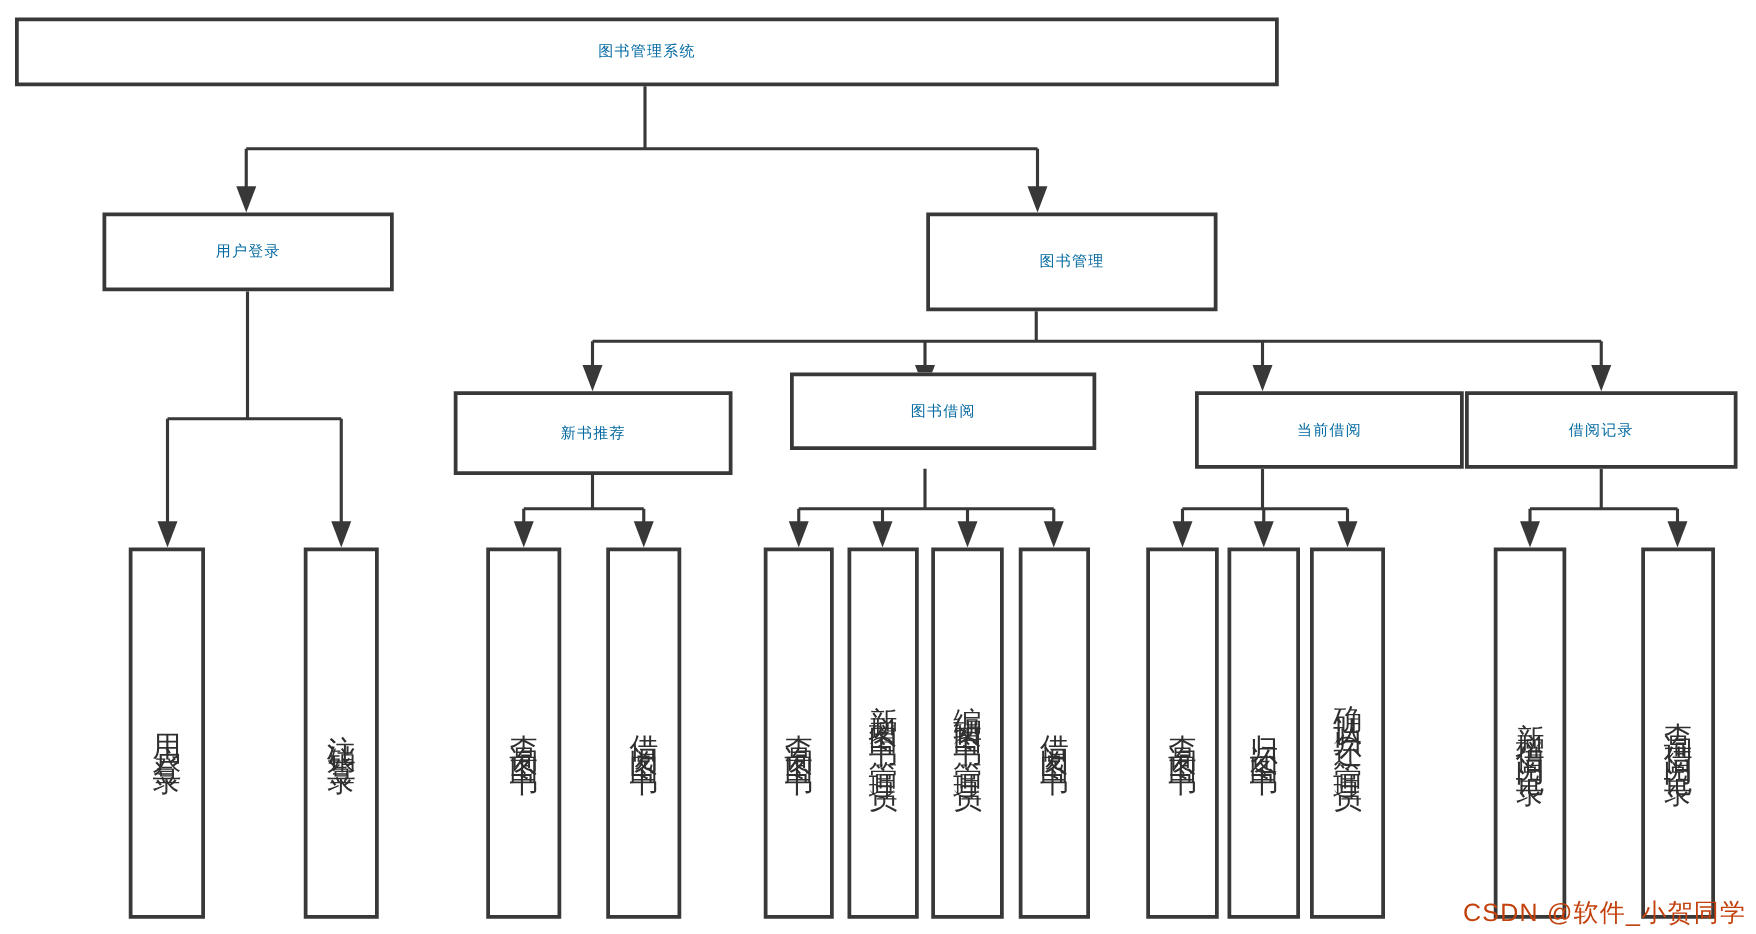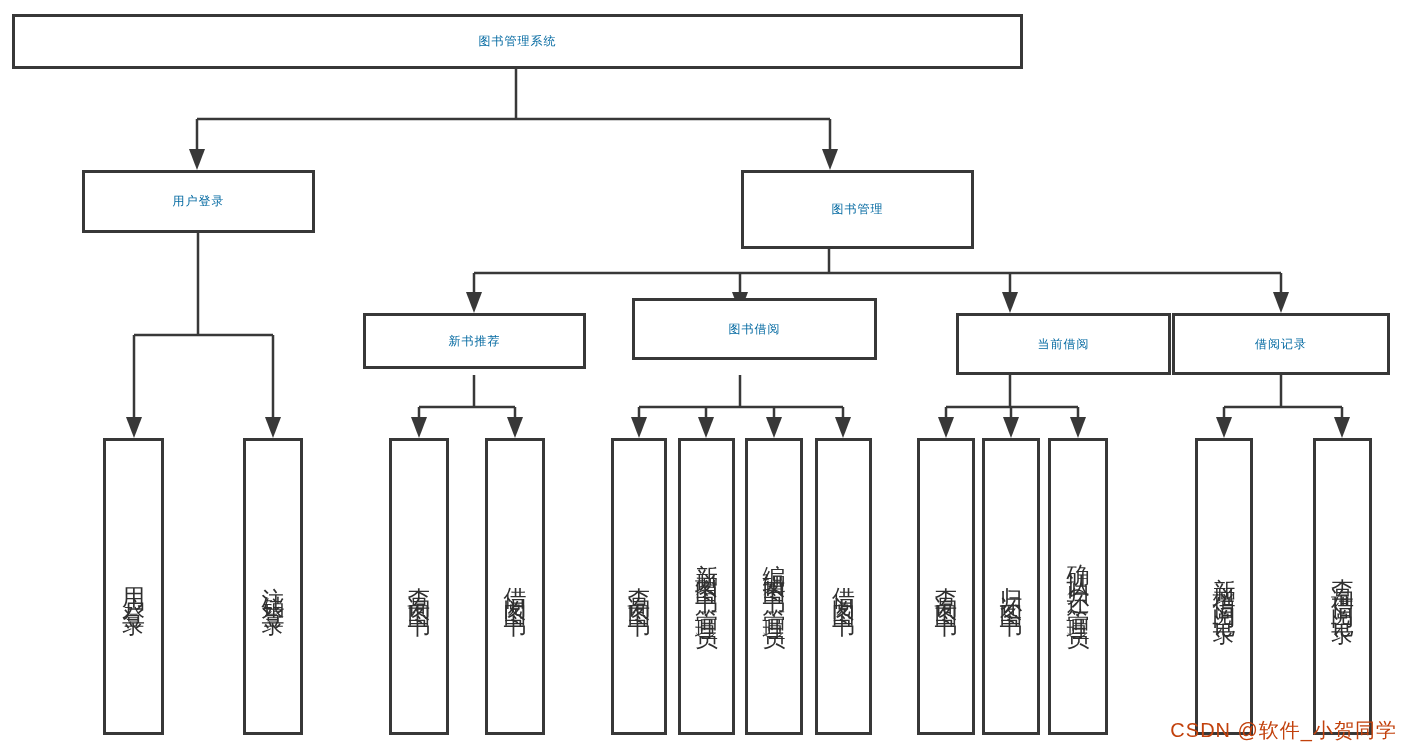--- a/index.html
+++ b/index.html
@@ -88,21 +88,21 @@
       <polygon points="1216,417 1232,417 1224,438"></polygon>
       <polygon points="1334,417 1350,417 1342,438"></polygon>
     </g>
   </svg>
 
   <div class="hbox" style="left:12px;top:14px;width:1011px;height:55px;">图书管理系统</div>
 
   <div class="hbox" style="left:82px;top:170px;width:233px;height:63px;">用户登录</div>
   <div class="hbox" style="left:709px;top:170px;width:233px;height:79px;margin-left:32px;">图书管理</div>
 
-  <div class="hbox" style="left:363px;top:313px;width:223px;height:56px;">新书推荐</div>
+  <div class="hbox" style="left:363px;top:313px;width:223px;height:67px;">新书推荐</div>
   <div class="hbox" style="left:632px;top:298px;width:245px;height:62px;">图书借阅</div>
   <div class="hbox" style="left:956px;top:313px;width:215px;height:62px;">当前借阅</div>
   <div class="hbox" style="left:1172px;top:313px;width:218px;height:62px;">借阅记录</div>
 
   <div class="vbox" style="left:103px;top:438px;width:61px;height:297px;">
     <span class="vtext">用户登录</span>
   </div>
   <div class="vbox" style="left:243px;top:438px;width:60px;height:297px;">
     <span class="vtext">注销登录</span>
   </div>

